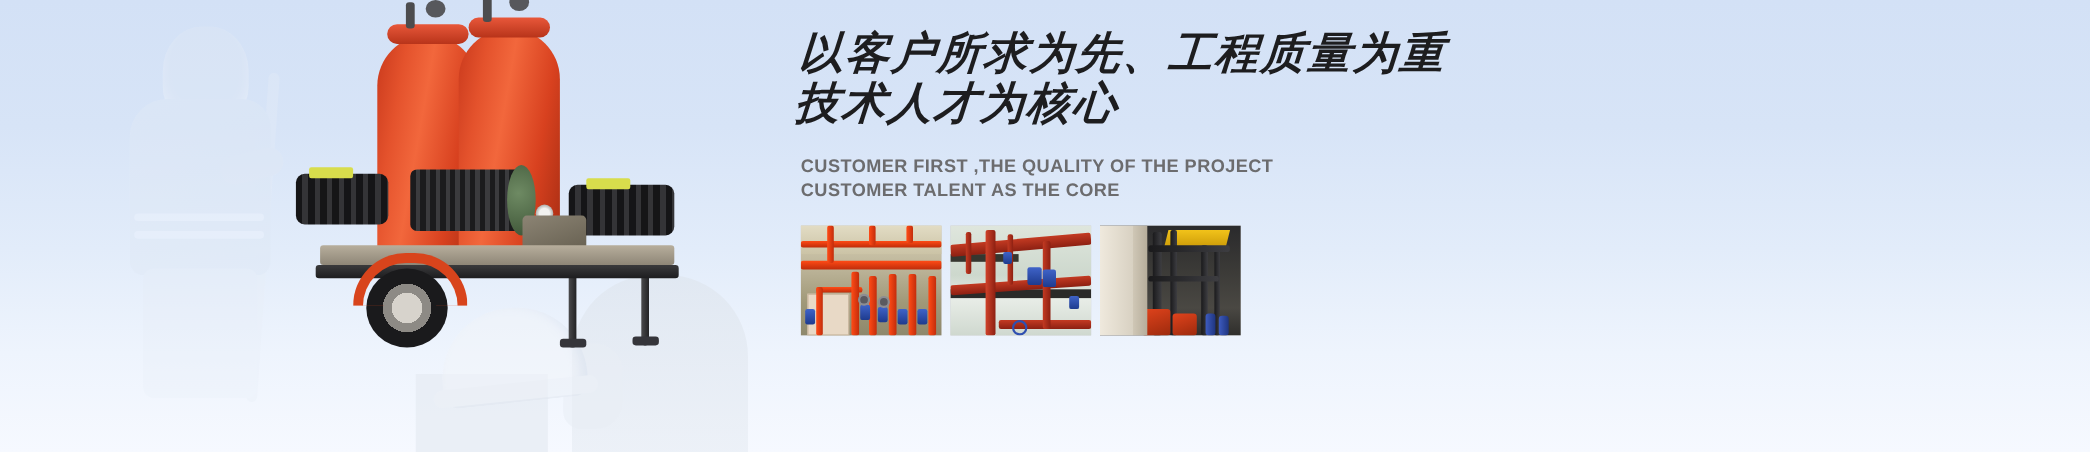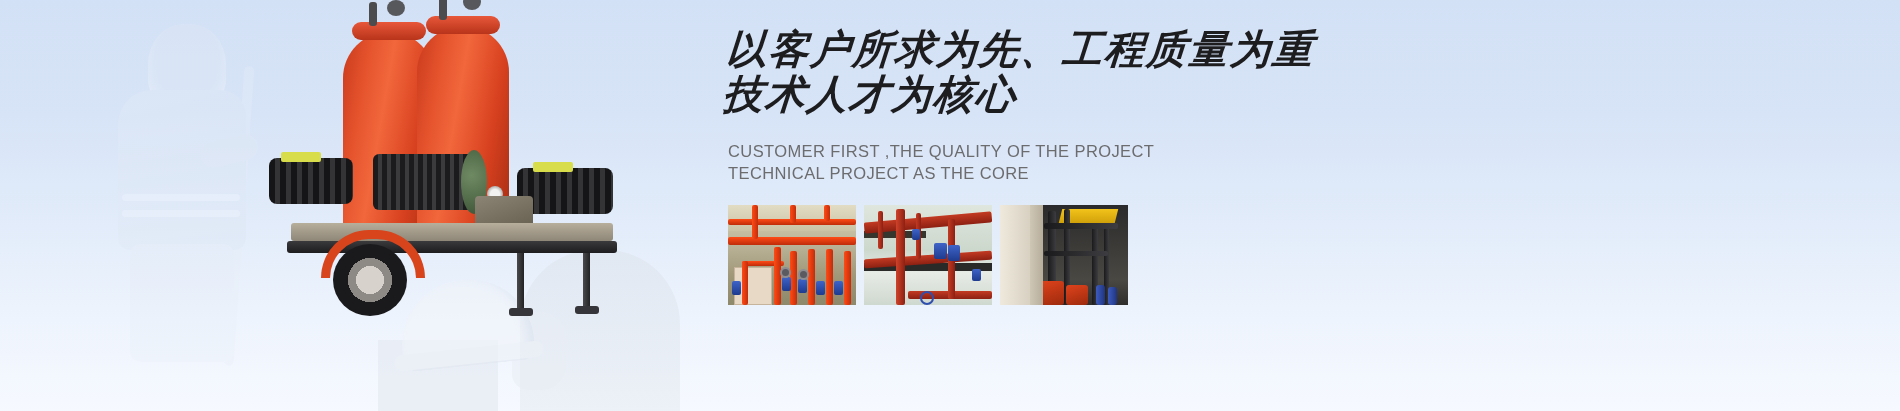--- a/index.html
+++ b/index.html
@@ -169,21 +169,21 @@
     font-style:italic;
     white-space:nowrap;
     transform:skewX(-4deg);
     transform-origin:left top;
   }
   .headline .hl-line { display:block; }
 
   .subcopy {
     margin-top:24px;
     color:#6c6c6e;
-    font-weight:normal;
+    font-weight:bold;
     font-size:16.5px;
     line-height:22px;
     letter-spacing:.4px;
   }
   .subcopy .sub-line { display:block; white-space:nowrap; }
 
   
   .thumbs {
     position:absolute; left:728px; top:205px;
     display:flex; gap:8px;
@@ -278,21 +278,21 @@
     <div class="ph-fender"></div>
   </div>
 
   <div class="copy">
     <div class="headline">
       <span class="hl-line">以客户所求为先、工程质量为重</span>
       <span class="hl-line">技术人才为核心</span>
     </div>
     <div class="subcopy">
       <span class="sub-line">CUSTOMER FIRST ,THE QUALITY OF THE PROJECT</span>
-      <span class="sub-line">TECHNICAL PROJECT AS THE CORE</span>
+      <span class="sub-line">CUSTOMER TALENT AS THE CORE</span>
     </div>
   </div>
 
   <div class="thumbs">
 
     <div class="thumb">
       <div class="t1-wall"></div>
       <div class="t1-ceil"></div>
       <div class="t1-door"></div>
       <div class="hpipe" style="left:0; top:14px; width:128px;"></div>

